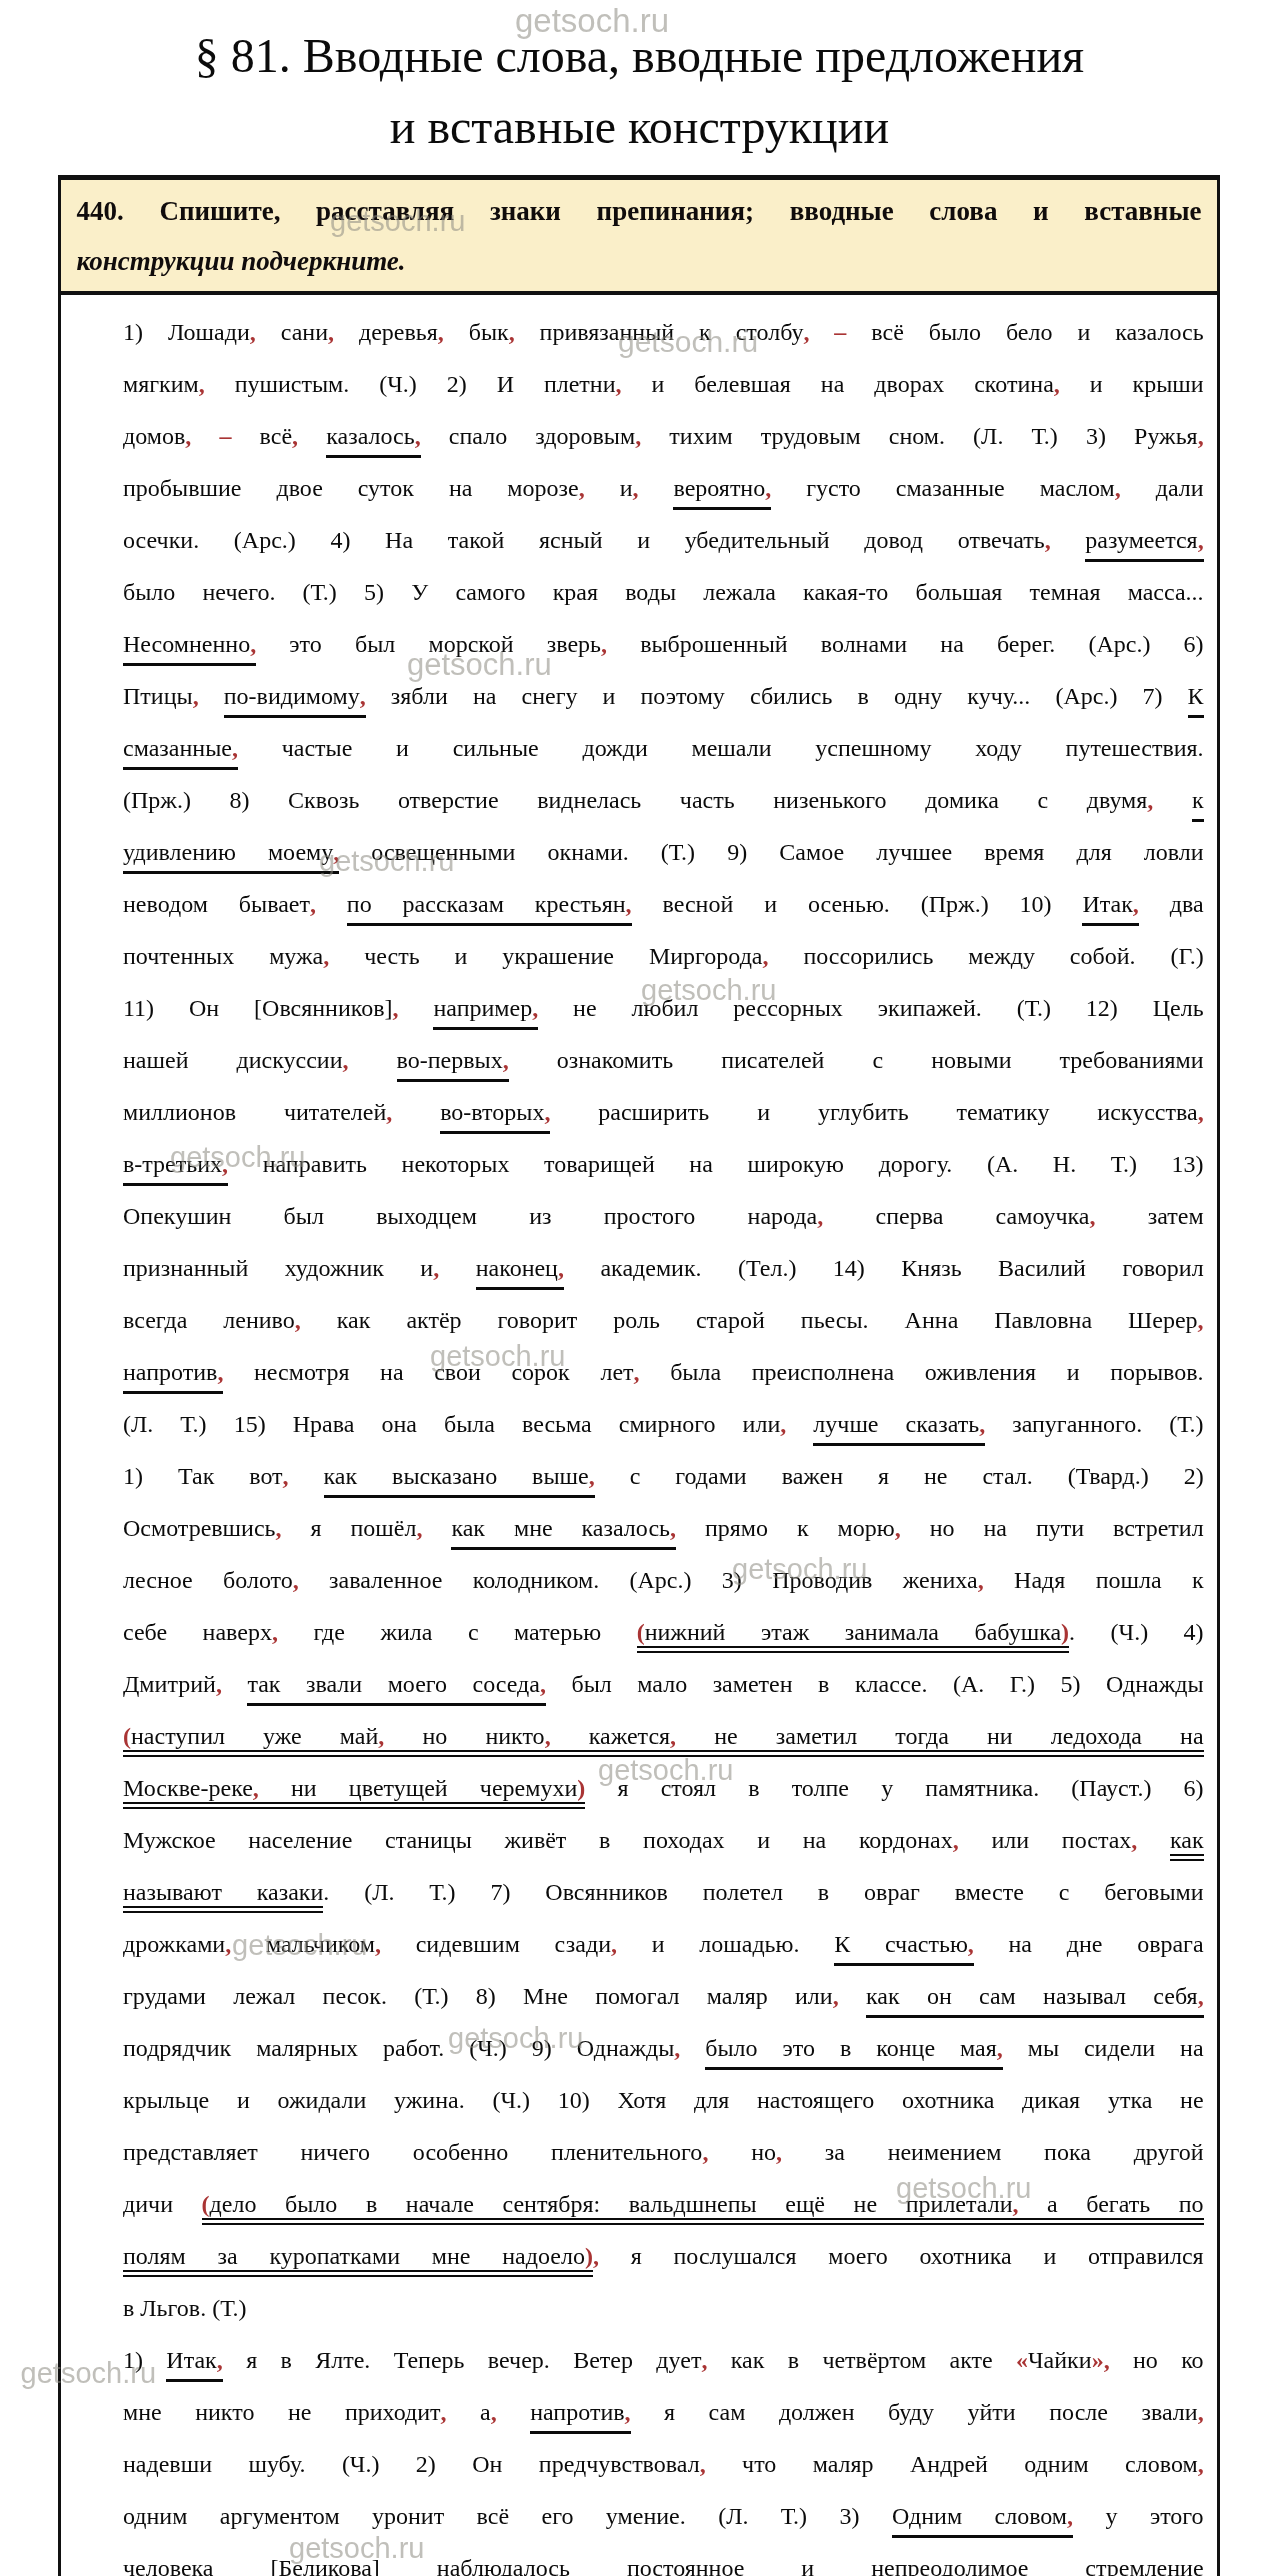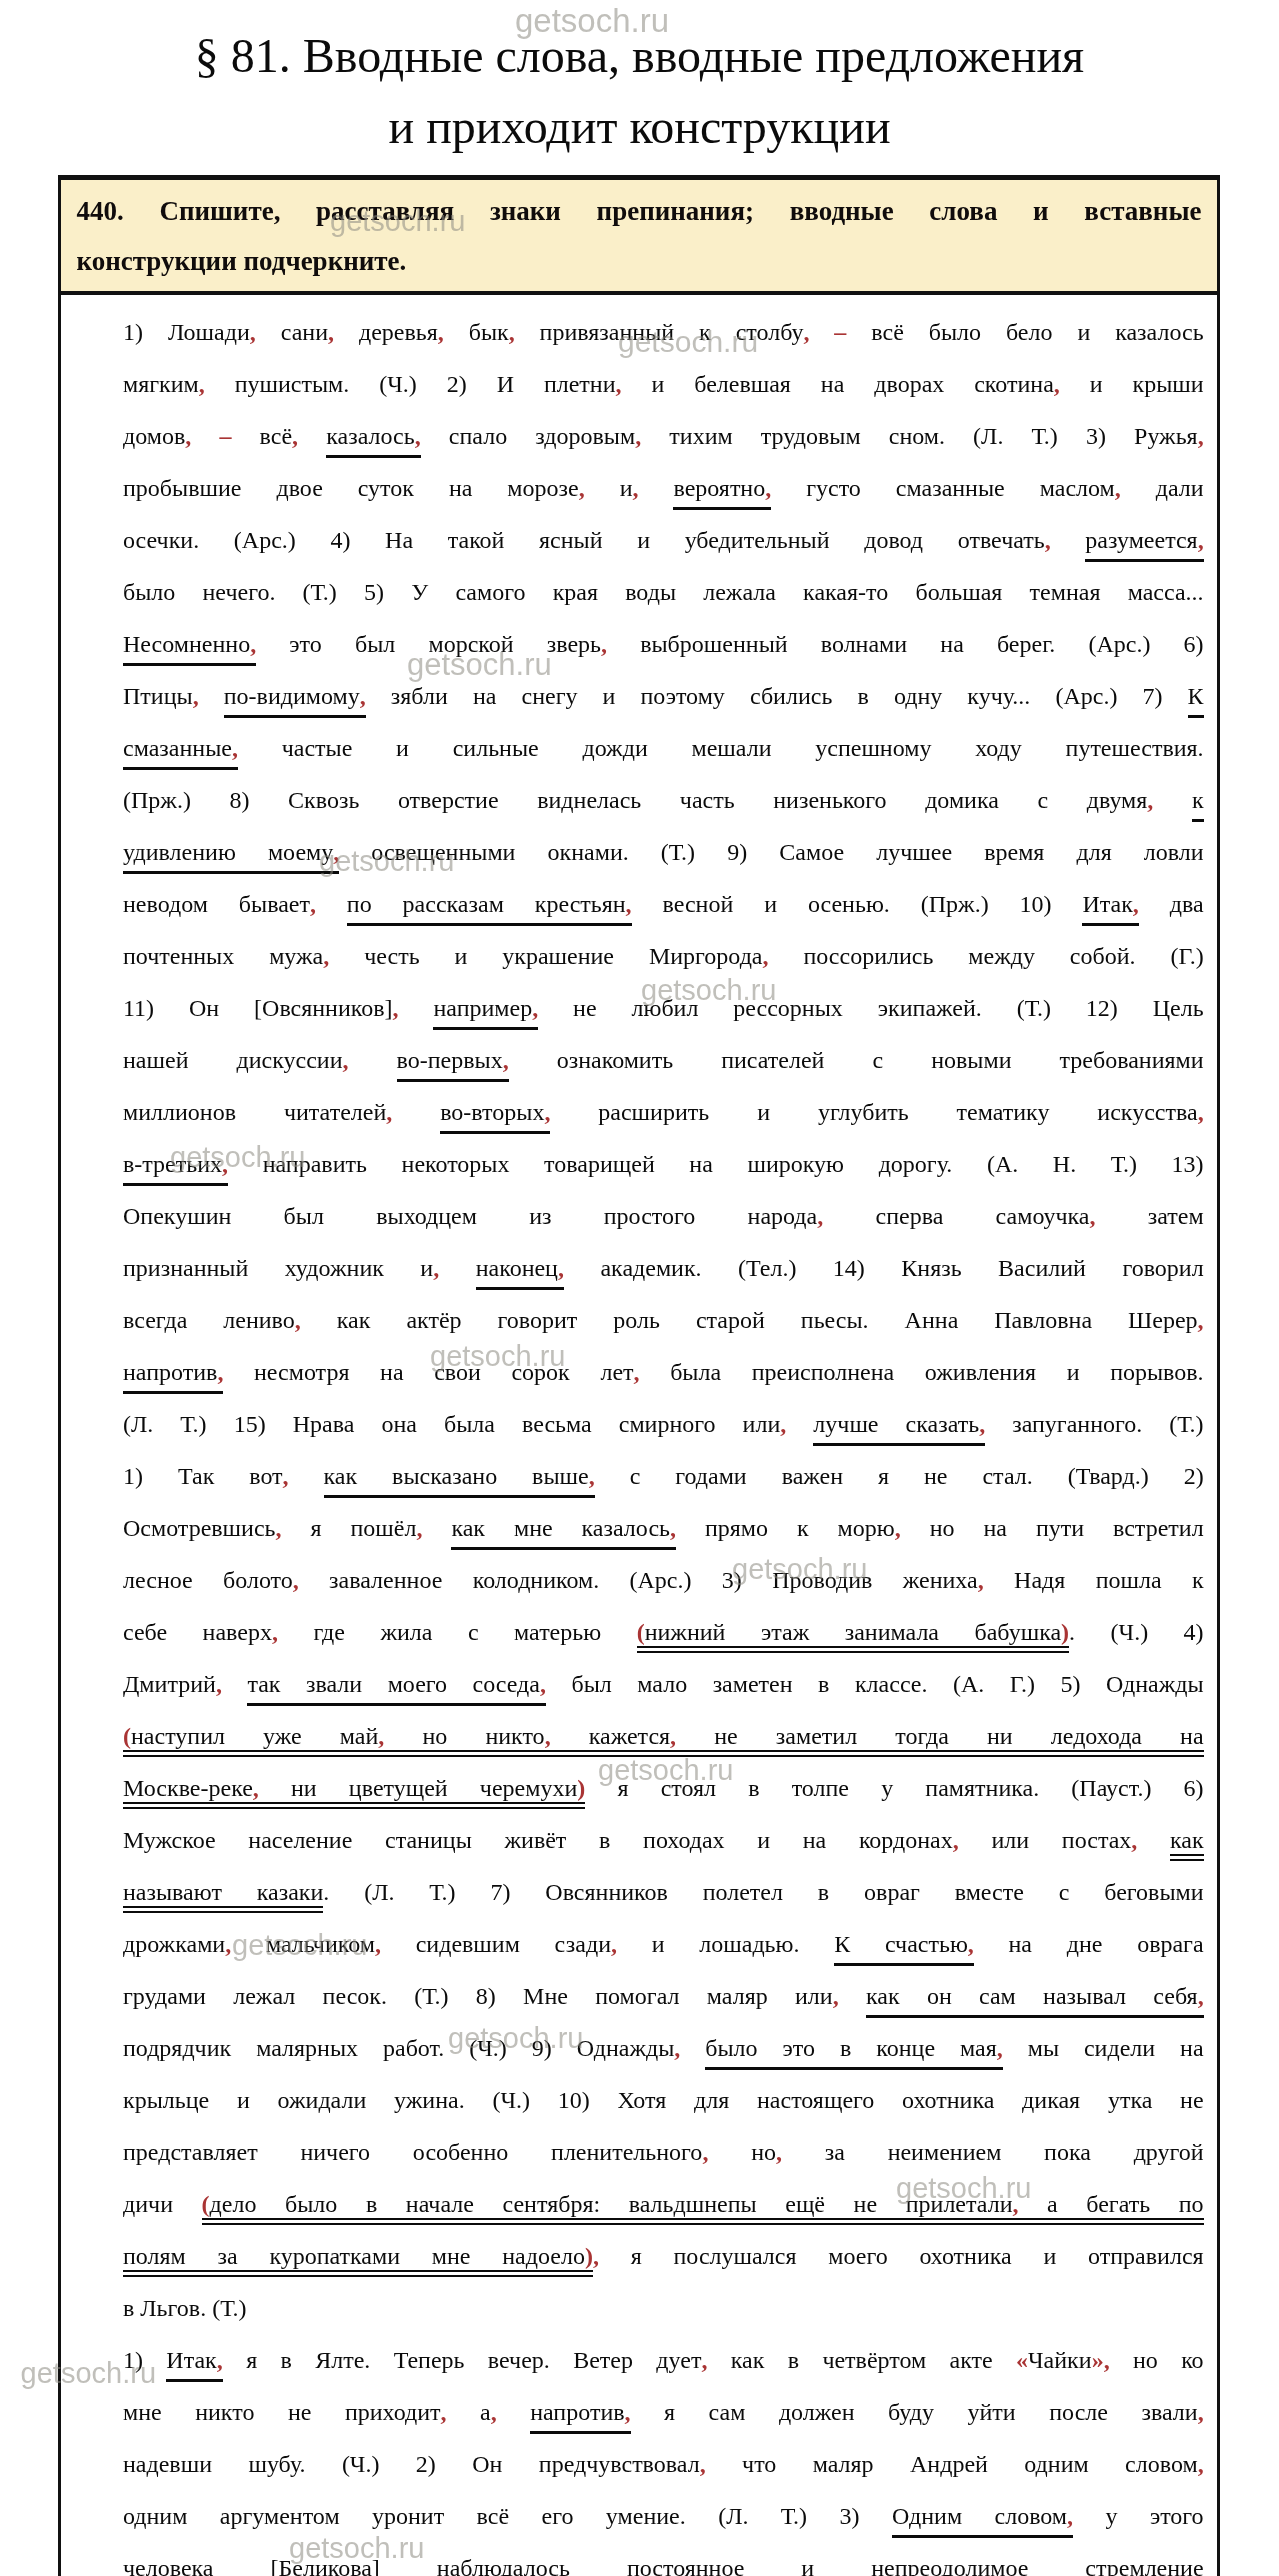--- a/index.html
+++ b/index.html
@@ -15,21 +15,21 @@
   }
   
   .exbox {
     margin:13px 59px 0 58px; position:relative; z-index:2;
     border:3.1px solid #111111; border-top-width:5.2px; border-bottom-width:4.6px;
     background:#faefc9;
     padding:6.2px 15.5px 5.2px 15.5px;
     font-size:27px; font-weight:bold; line-height:50px; color:#100c0c;
   }
   .exbox .jline { text-align:justify; text-align-last:justify; }
-  .exbox .lline { text-align:left; }
+  .exbox .lline { text-align:left;font-style:italic; }
   
   .textbox {
     margin:0 59px 0 58px; position:relative; z-index:2;
     border-left:3.1px solid #111111; border-right:3.1px solid #111111;
     border-bottom:4.1px solid #111111;
     padding:11.3px 13.4px 10.3px 54px;
     font-size:24px; line-height:52px; color:#0b0b0b;
   }
   .line {
     position:relative; height:52px; overflow:hidden;
@@ -44,21 +44,21 @@
     position:absolute; z-index:3; pointer-events:none;
     font-family:"Liberation Sans", sans-serif;
     color:rgba(140,138,130,0.55); white-space:nowrap;
   }
 </style>
 </head>
 <body>
 
 <div class="title">
   <div>§ 81. Вводные слова, вводные предложения</div>
-  <div>и приходит конструкции</div>
+  <div>и вставные конструкции</div>
 </div>
 
 <div class="exbox">
   <div class="jline">440. Спишите, расставляя знаки препинания; вводные слова и вставные</div>
   <div class="lline">конструкции подчеркните.</div>
 </div>
 
 <div class="textbox" id="textbox">
     <div class="line"><span>1) Лошади</span><span class="red">,</span><span> сани</span><span class="red">,</span><span> деревья</span><span class="red">,</span><span> бык</span><span class="red">,</span><span> привязанный к столбу</span><span class="red">, –</span><span> всё было бело и казалось</span></div>
     <div class="line"><span>мягким</span><span class="red">,</span><span> пушистым. (Ч.) 2) И плетни</span><span class="red">,</span><span> и белевшая на дворах скотина</span><span class="red">,</span><span> и крыши</span></div>

